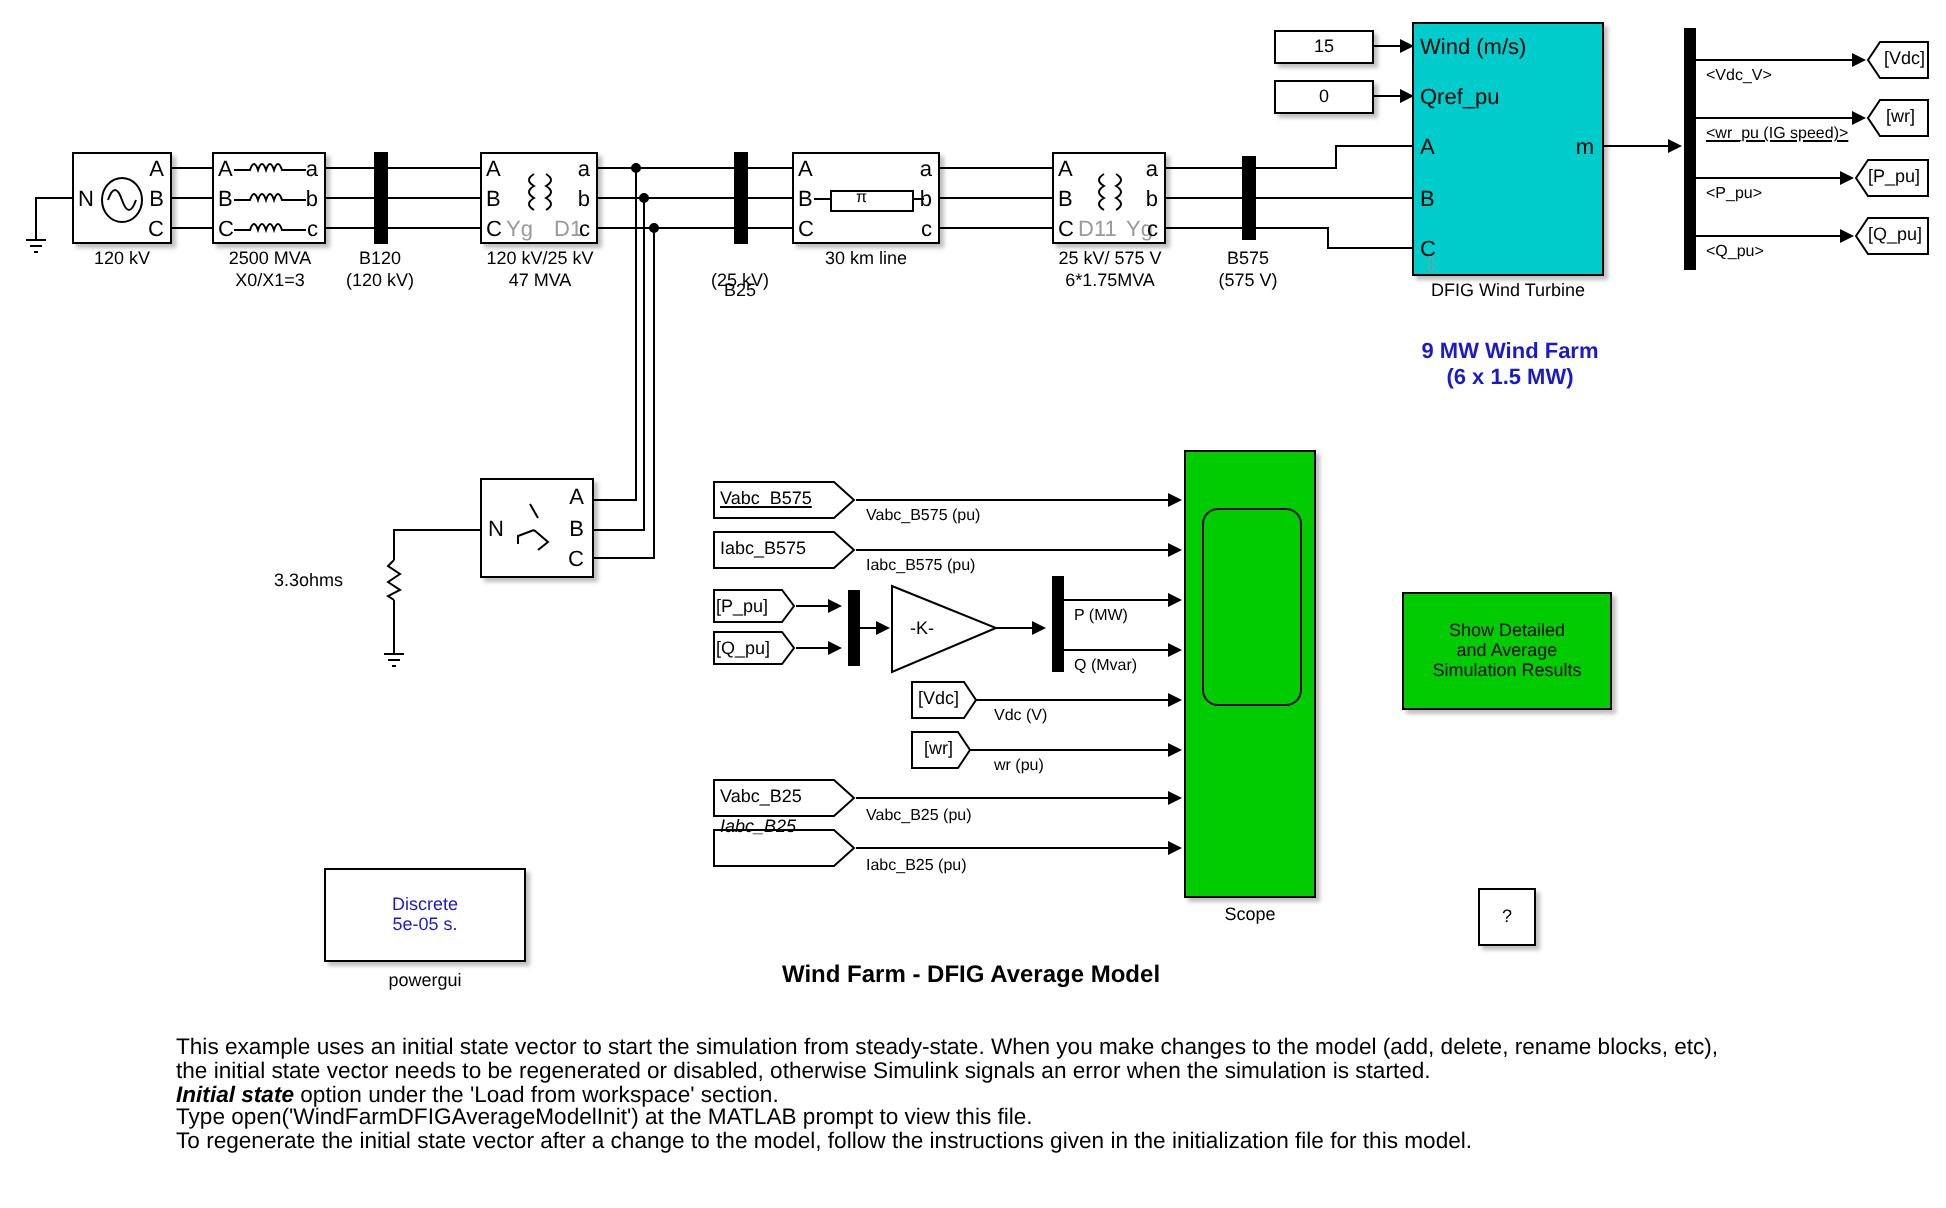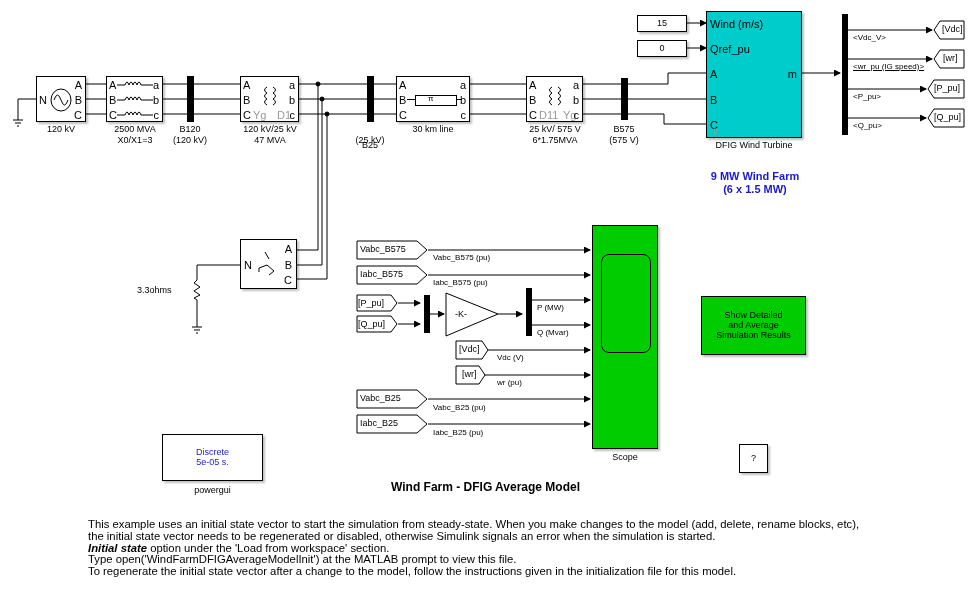--- a/index.html
+++ b/index.html
@@ -243,28 +243,28 @@
     <path d="M2,150 L62,150 L72,159 L62,168 L2,168 Z"></path>
     <path d="M2,175 L62,175 L72,184 L62,193 L2,193 Z"></path>
   </g>
 </svg>
 <svg style="position:absolute;left:455px;top:340px;" width="36" height="46">
   <g fill="#fff" stroke="#000">
     <path d="M1,1 L27,1 L33,10 L27,19 L1,19 Z"></path>
     <path d="M1,26 L24,26 L30,35 L24,44 L1,44 Z"></path>
   </g>
 </svg>
-<div class="goto" style="left:360px;top:244px;">Vabc_B575</div>
+<div class="goto" style="left:360px;top:244px;text-decoration:underline;">Vabc_B575</div>
 <div class="goto" style="left:360px;top:269px;">Iabc_B575</div>
 <div class="goto" style="left:358px;top:298px;">[P_pu]</div>
 <div class="goto" style="left:358px;top:319px;">[Q_pu]</div>
 <div class="goto" style="left:459px;top:344px;">[Vdc]</div>
 <div class="goto" style="left:462px;top:369px;">[wr]</div>
 <div class="goto" style="left:360px;top:393px;">Vabc_B25</div>
-<div class="goto" style="left:360px;top:418px;">Iabc_B25</div>
+<div class="goto" style="left:360px;top:408px;font-style:italic;">Iabc_B25</div>
 
 <div class="bus" style="left:424px;top:295px;width:6px;height:38px;"></div>
 <div class="bus" style="left:526px;top:288px;width:6px;height:48px;"></div>
 <div class="lbl" style="left:455px;top:309px;">-K-</div>
 
 <div class="sig" style="left:433px;top:253px;text-align:center;">Vabc_B575 (pu)</div>
 <div class="sig" style="left:433px;top:278px;">Iabc_B575 (pu)</div>
 <div class="sig" style="left:537px;top:303px;">P (MW)</div>
 <div class="sig" style="left:537px;top:328px;">Q (Mvar)</div>
 <div class="sig" style="left:497px;top:353px;">Vdc (V)</div>

